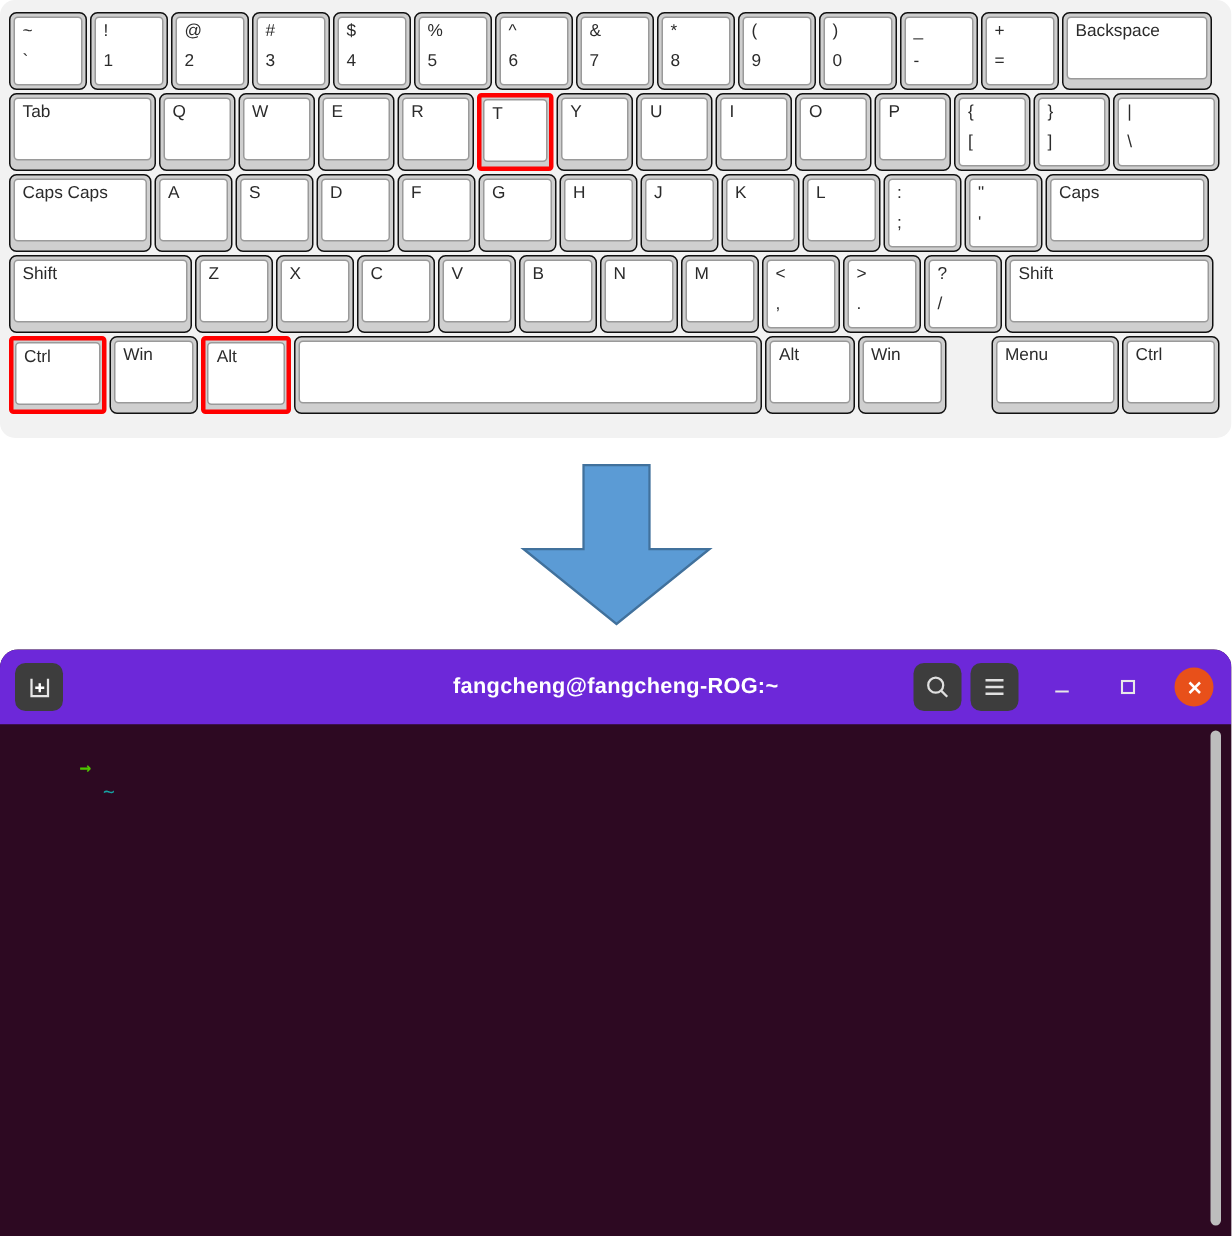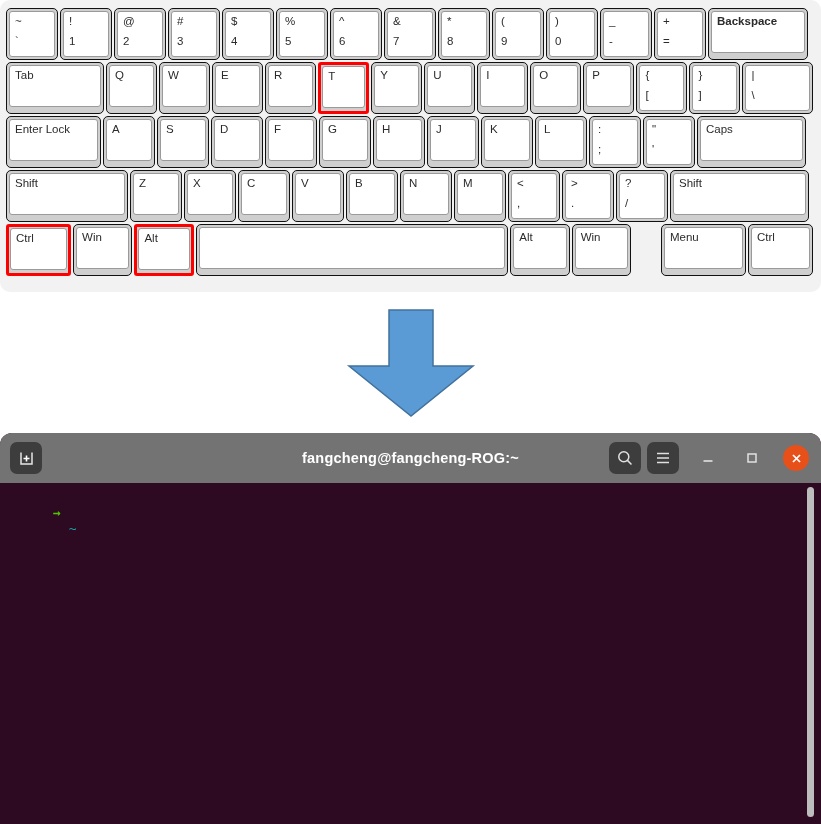--- a/index.html
+++ b/index.html
@@ -99,21 +99,21 @@
     top: 433px;
     width: 821px;
     height: 391px;
     border-top-left-radius: 12px;
     border-top-right-radius: 12px;
     overflow: hidden;
     background: #2D0922;
   }
   #titlebar {
     height: 50px;
-    background: #737373;
+    background: #6d28d9;
     display: flex;
     align-items: center;
     padding: 0 12px 0 10px;
     box-sizing: border-box;
     position: relative;
   }
   #new-tab-button {
     width: 32px;
     height: 32px;
     background: #3d3d3d;
@@ -270,21 +270,21 @@
           <span class="lbl-top">_</span>
           <span class="lbl-bot">-</span>
         </div>
       </div>
       <div class="key" style="width: 52px;">
         <div class="cap">
           <span class="lbl-top">+</span>
           <span class="lbl-bot">=</span>
         </div>
       </div>
-      <div class="key alpha" style="width: 100px; font-weight: bold;">
+      <div class="key alpha" style="width: 100px;">
         <div class="cap">
           <span class="lbl-single">Backspace</span>
         </div>
       </div>
     </div>
     <div class="kb-row">
       <div class="key alpha" style="width: 100px;">
         <div class="cap">
           <span class="lbl-single">Tab</span>
         </div>
@@ -354,21 +354,21 @@
       <div class="key" style="width: 72px;">
         <div class="cap">
           <span class="lbl-top">|</span>
           <span class="lbl-bot">\</span>
         </div>
       </div>
     </div>
     <div class="kb-row">
       <div class="key alpha" style="width: 95px;">
         <div class="cap">
-          <span class="lbl-single">Enter Lock</span>
+          <span class="lbl-single">Caps Caps</span>
         </div>
       </div>
       <div class="key alpha" style="width: 52px;">
         <div class="cap">
           <span class="lbl-single">A</span>
         </div>
       </div>
       <div class="key alpha" style="width: 52px;">
         <div class="cap">
           <span class="lbl-single">S</span>

